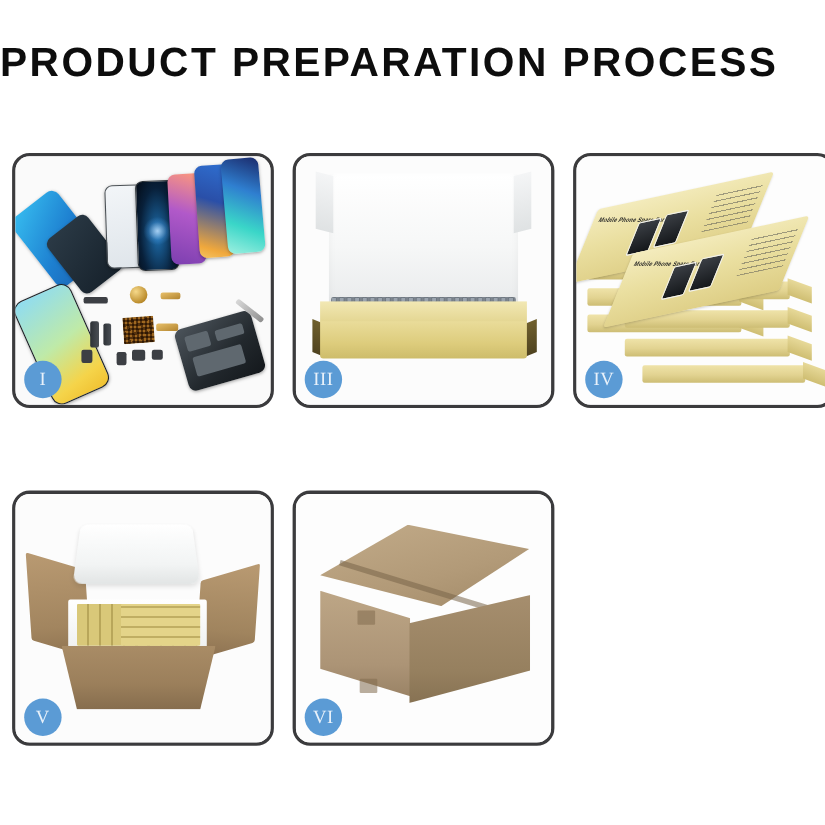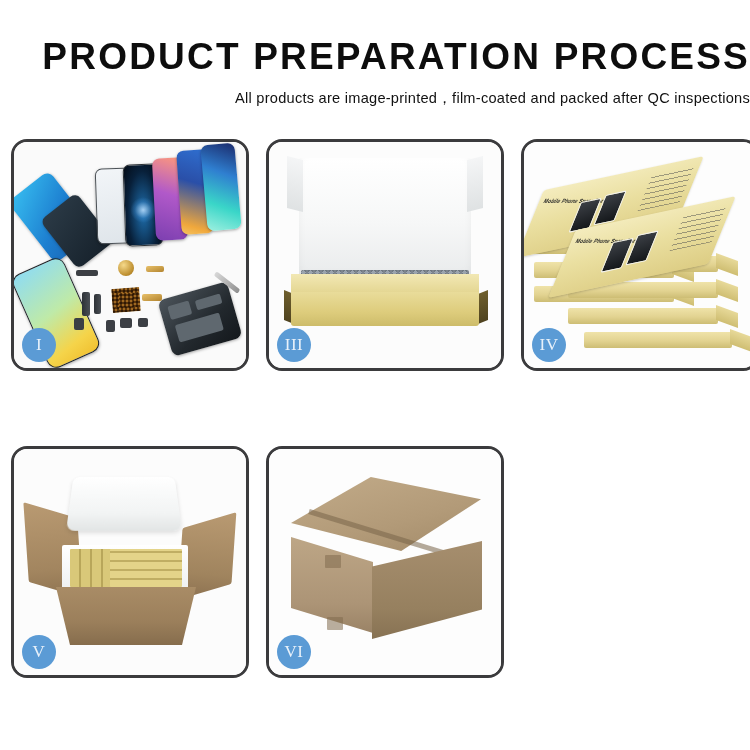--- a/index.html
+++ b/index.html
@@ -10,21 +10,21 @@
   body {
     width: 750px;
     height: 750px;
     font-family: "Liberation Sans", sans-serif;
     overflow: hidden;
     position: relative;
   }
 
   
   .header {
-    text-align: right;
+    text-align: left;
     padding-top: 38px;
   }
   .page-title {
     font-size: 37px;
     font-weight: bold;
     letter-spacing: 2.2px;
     color: #0d0d0d;
     line-height: 1.05;
     margin: 0;
     white-space: nowrap;
@@ -410,21 +410,20 @@
     position:absolute;
     background: rgba(130,108,78,.55);
     border-radius:1px;
   }
 </style>
 </head>
 <body>
 
 <div class="header">
   <h1 class="page-title">PRODUCT PREPARATION PROCESS</h1>
-  <p class="page-subtitle">All products are image-printed，film-coated and packed after QC inspections</p>
 </div>
 
 <div class="grid">
 
   <div class="panel">
     <div class="stage">
       <div class="p1-bg"></div>
 
       <div class="phone ph-a"></div>
       <div class="phone ph-a2"></div>

